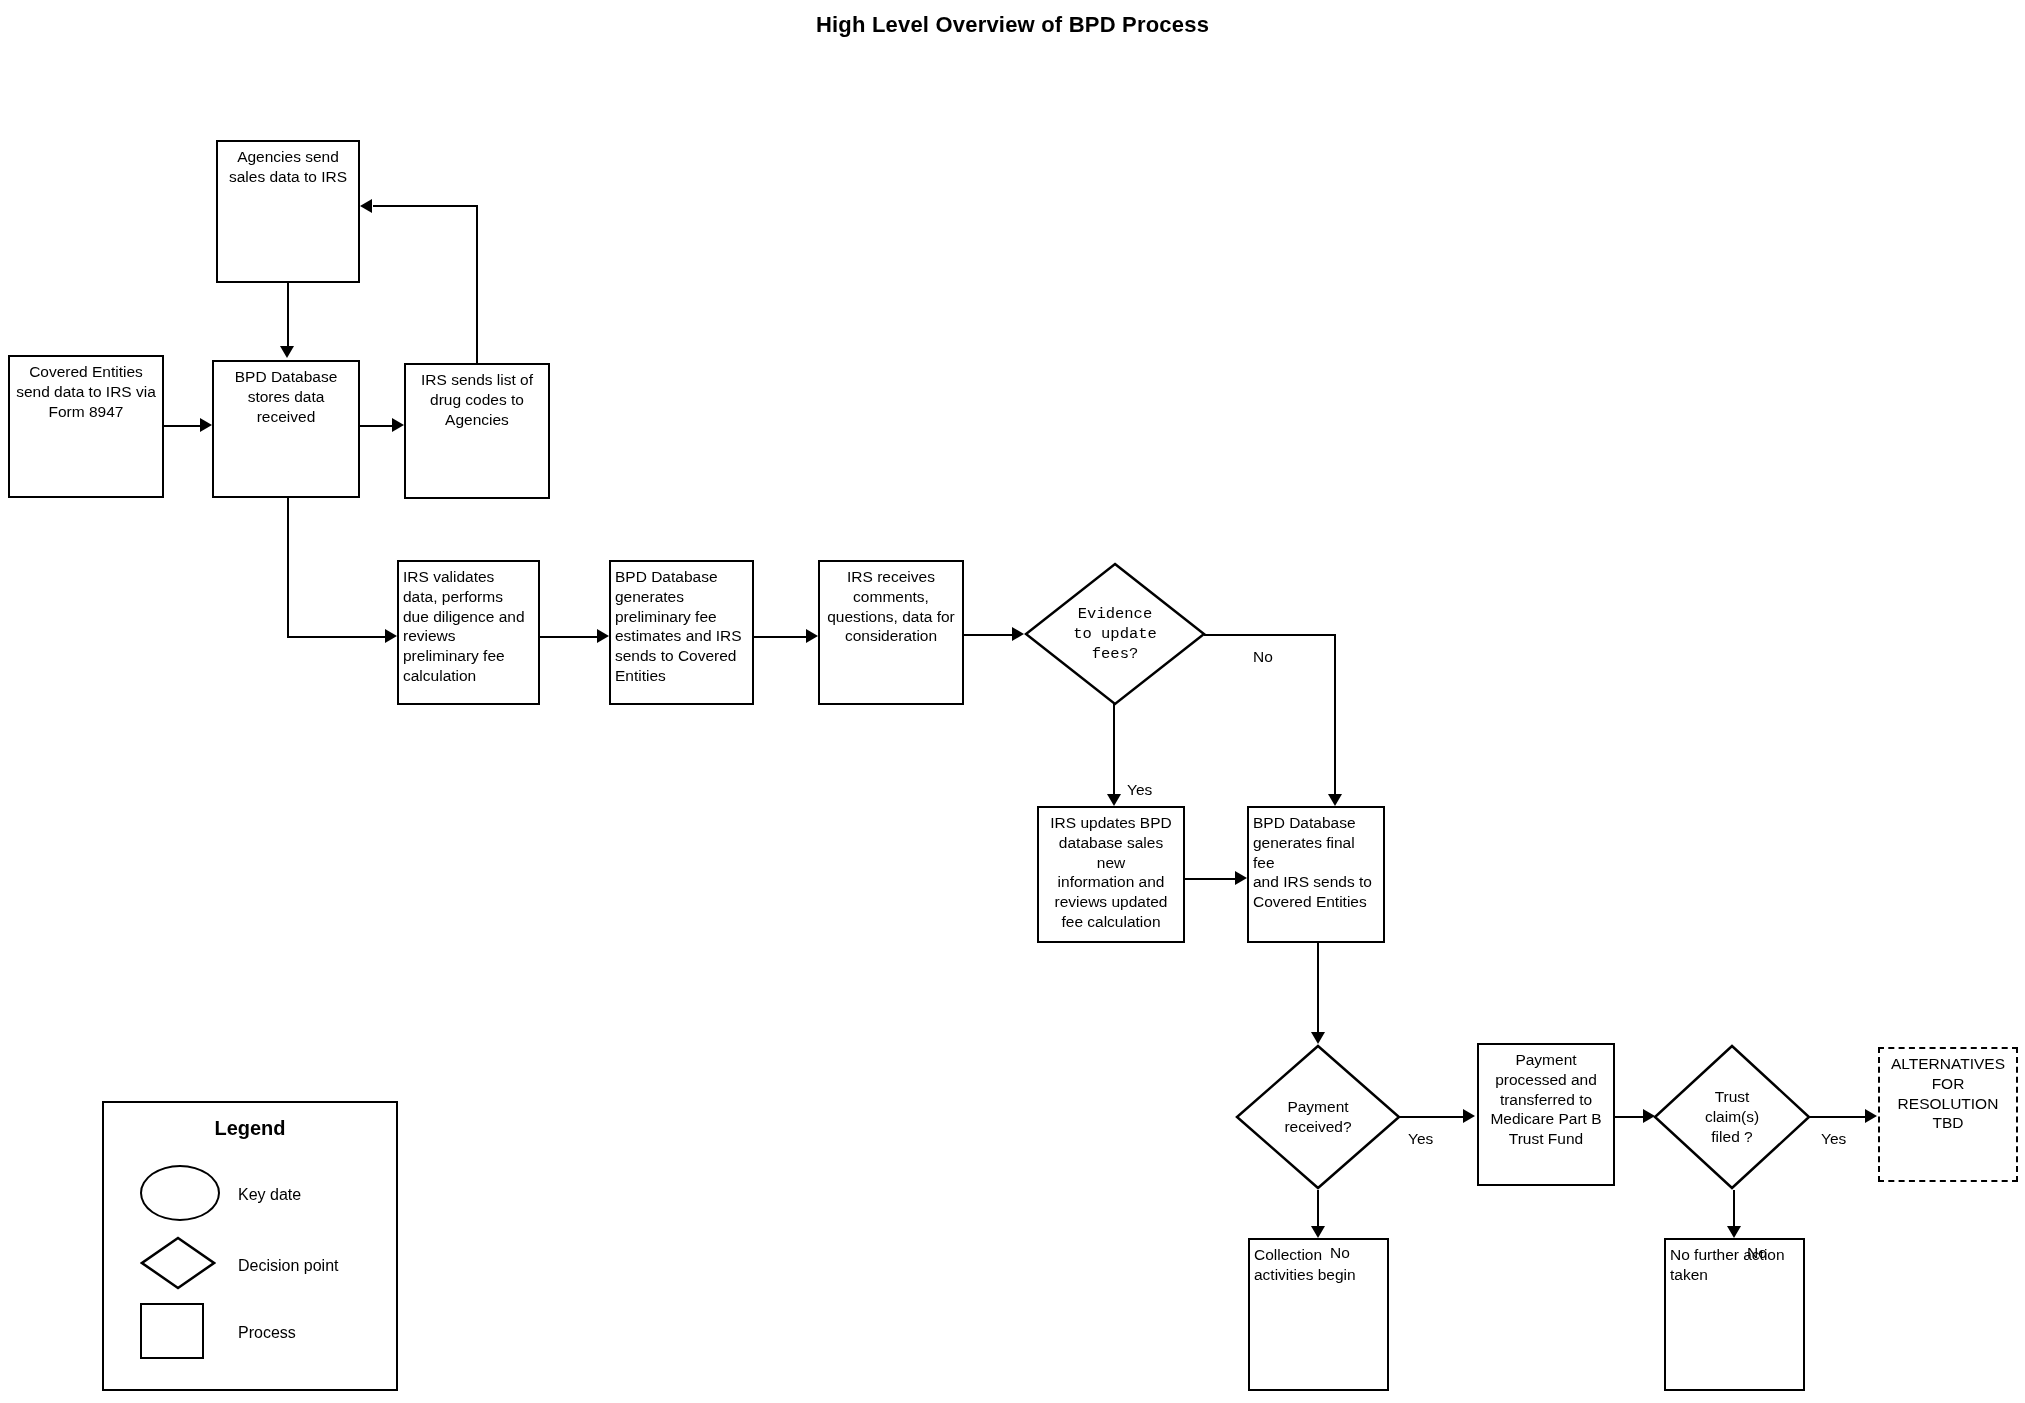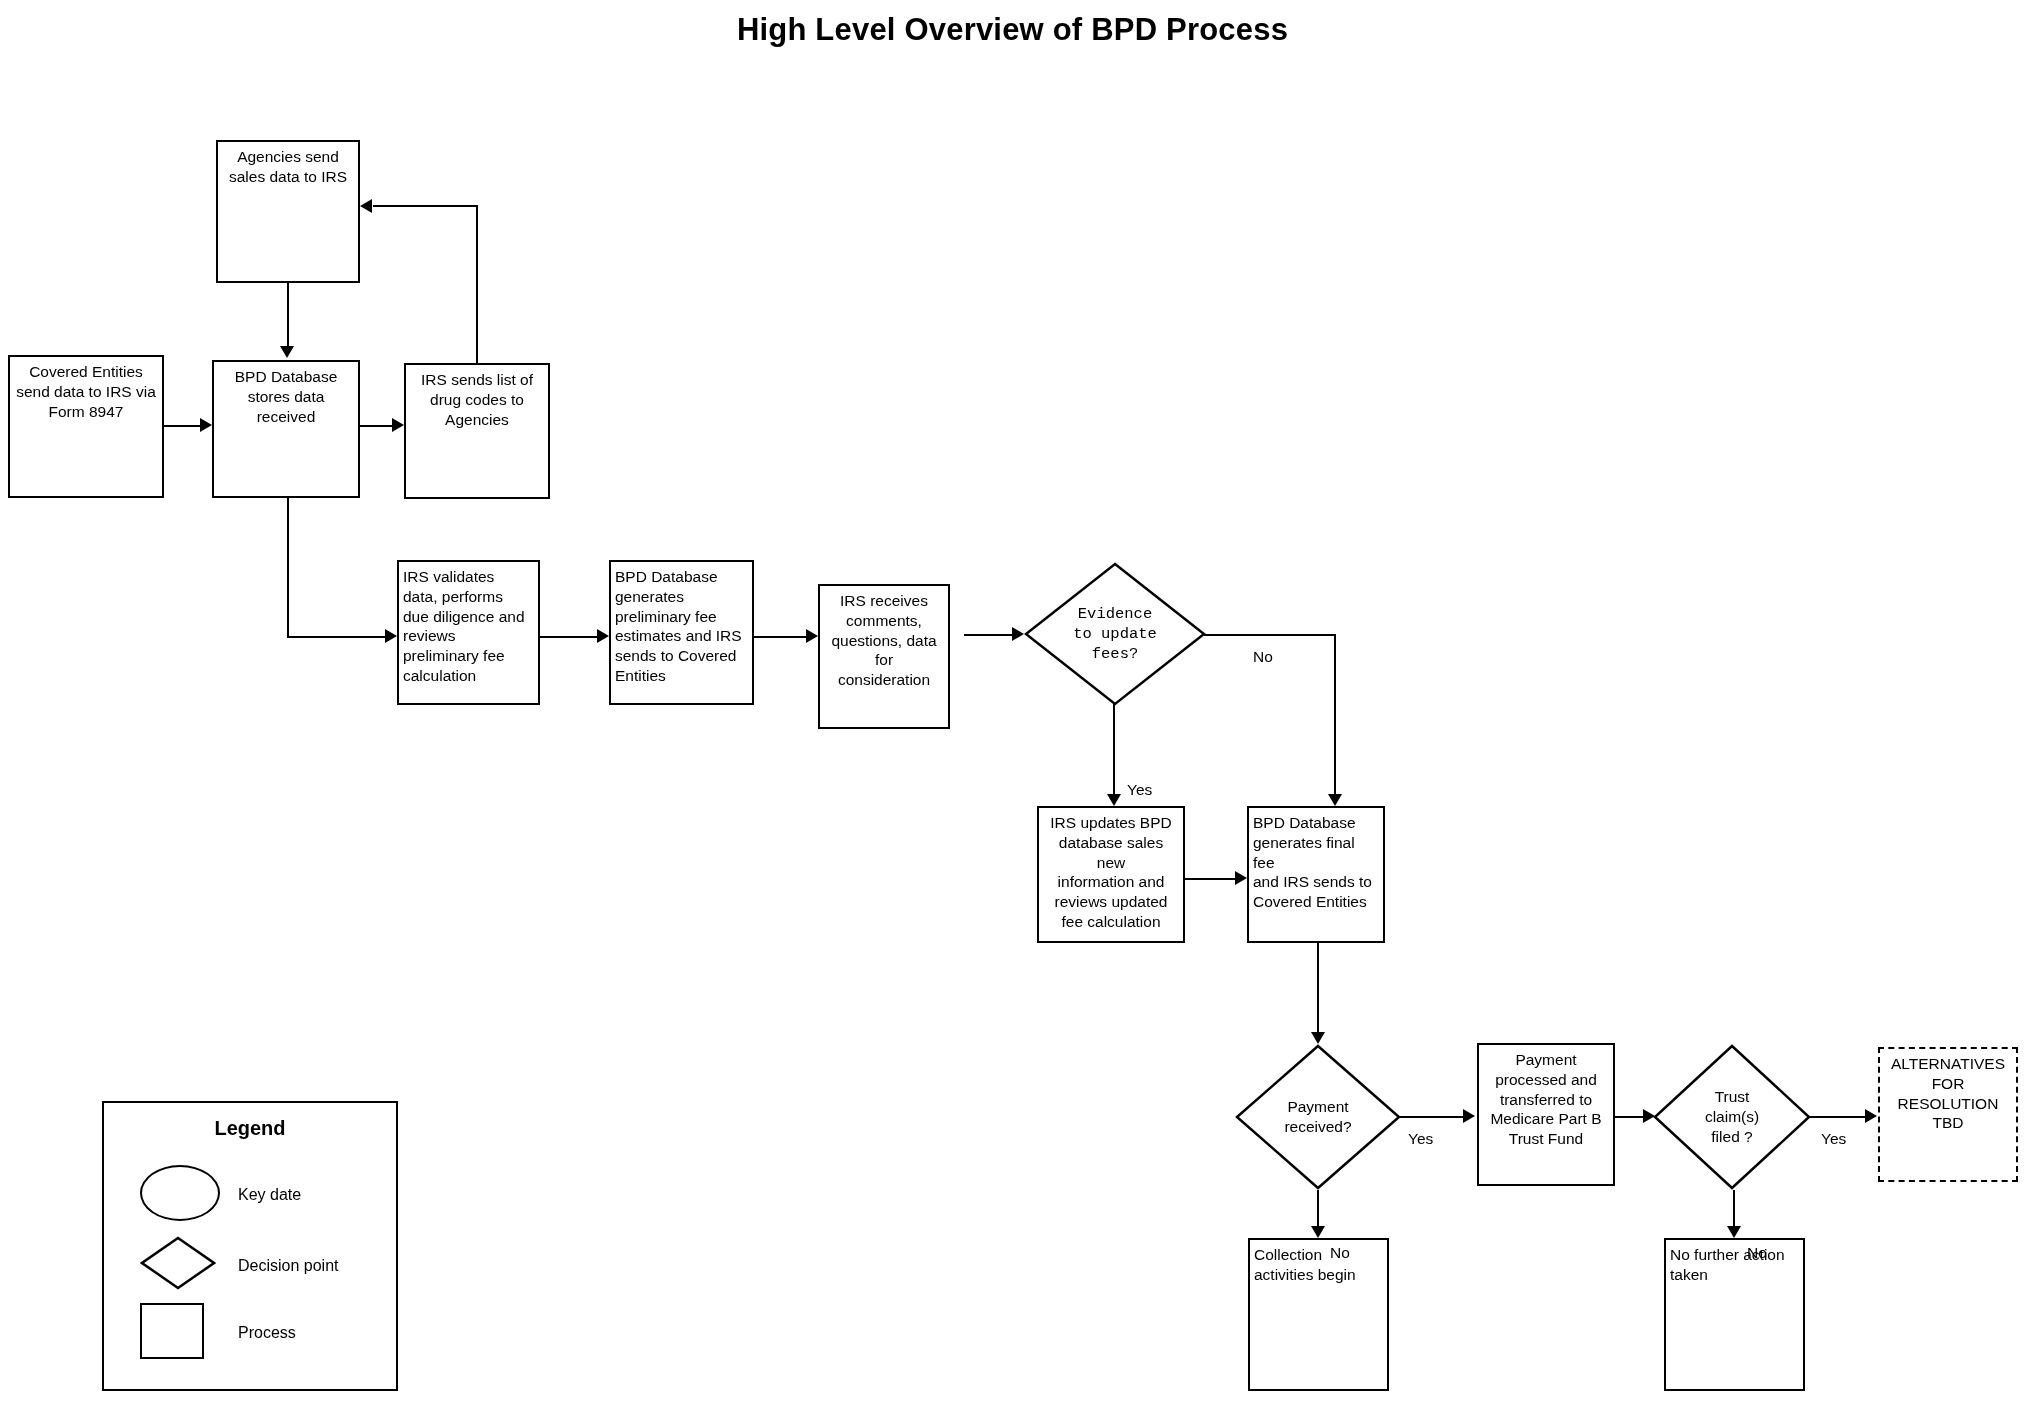--- a/index.html
+++ b/index.html
@@ -19,21 +19,21 @@
     overflow: hidden;
   }
 
   
   .title {
     position: absolute;
     left: 0;
     top: 12px;
     width: 2025px;
     text-align: center;
-    font-size: 31px;
+    font-size: 22px;
     font-weight: bold;
     letter-spacing: 0.2px;
   }
 
   
   .node {
     position: absolute;
     box-sizing: border-box;
     border: 2px solid #000;
     background: #fff;
@@ -188,21 +188,21 @@
 
   <div class="node left" style="left:609px; top:560px; width:145px; height:145px;">
     <div class="txt">BPD Database
 generates
 preliminary fee
 estimates and IRS
 sends to Covered
 Entities</div>
   </div>
 
-  <div class="node center" style="left:818px; top:584px; width:132px; height:145px;">
+  <div class="node center" style="left:818px; top:560px; width:146px; height:145px;">
     <div class="txt">IRS receives
 comments,
 questions, data for
 consideration</div>
   </div>
 
   <div class="diamond" style="left:1024px; top:562px; width:182px; height:144px;font-family:Liberation Mono, monospace;">
     <svg width="182" height="144" viewBox="0 0 182 144" aria-hidden="true">
       <polygon points="91,2 180,72 91,142 2,72" fill="#ffffff" stroke="#000000" stroke-width="2.5"></polygon>
     </svg>

